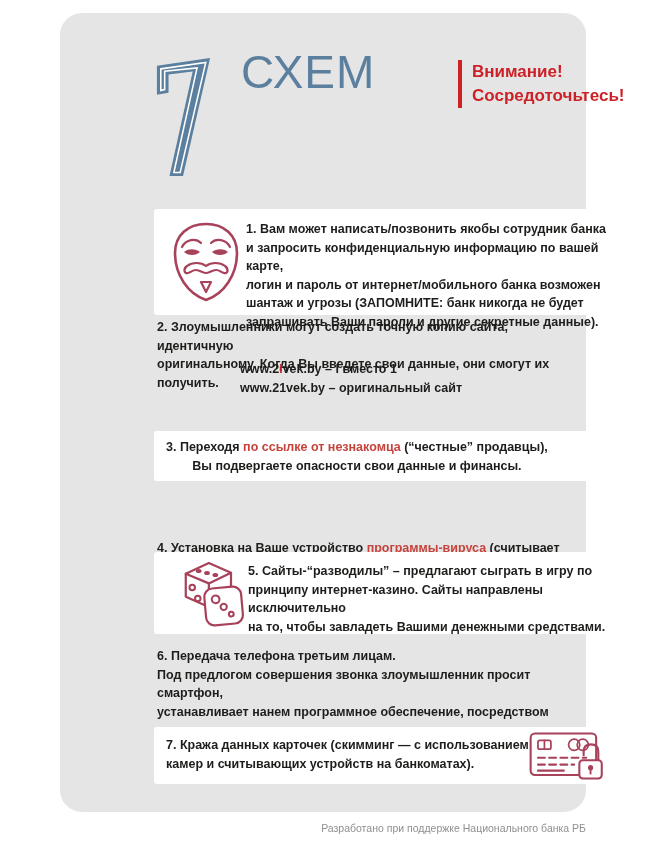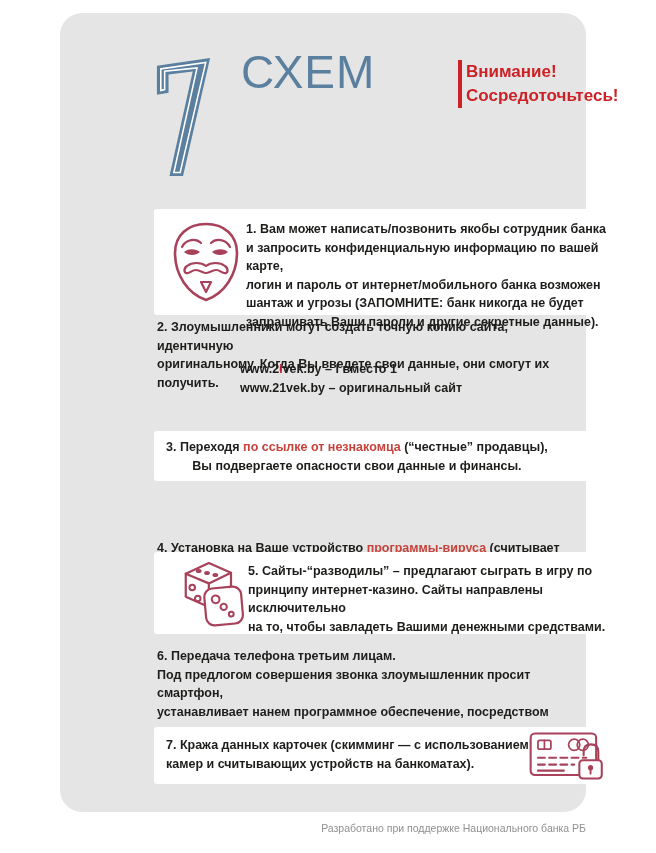--- a/index.html
+++ b/index.html
@@ -13,21 +13,21 @@
     background:#e5e5e5; border-radius:22px;
   }
   
   .seven-badge { position:absolute; left:95px; top:42px; width:58px; height:124px; }
   .poster-title {
     position:absolute; left:181px; top:28px; color:#5b7f9e;
     font-size:46px; line-height:63px; letter-spacing:1px; font-weight:400;
   }
   .warning-callout {
     position:absolute; left:398px; top:47px; border-left:4px solid #cc2127;
-    padding-left:4px; color:#cc2127; font-weight:700; font-size:17px; line-height:24px;
+    padding-left:10px; color:#cc2127; font-weight:700; font-size:17px; line-height:24px;
   }
   
   .card { position:absolute; left:94px; width:465px; background:#ffffff; border-radius:3px; }
   .card1 { top:196px; height:106px; }
   .card3 { top:418px; height:50px; }
   .card5 { top:539px; height:82px; }
   .card7 { top:714px; height:57px; }
   .itext {
     color:#1d1d1b; font-size:12.5px; font-weight:700; line-height:18.5px;
     white-space:pre-line; position:absolute;

